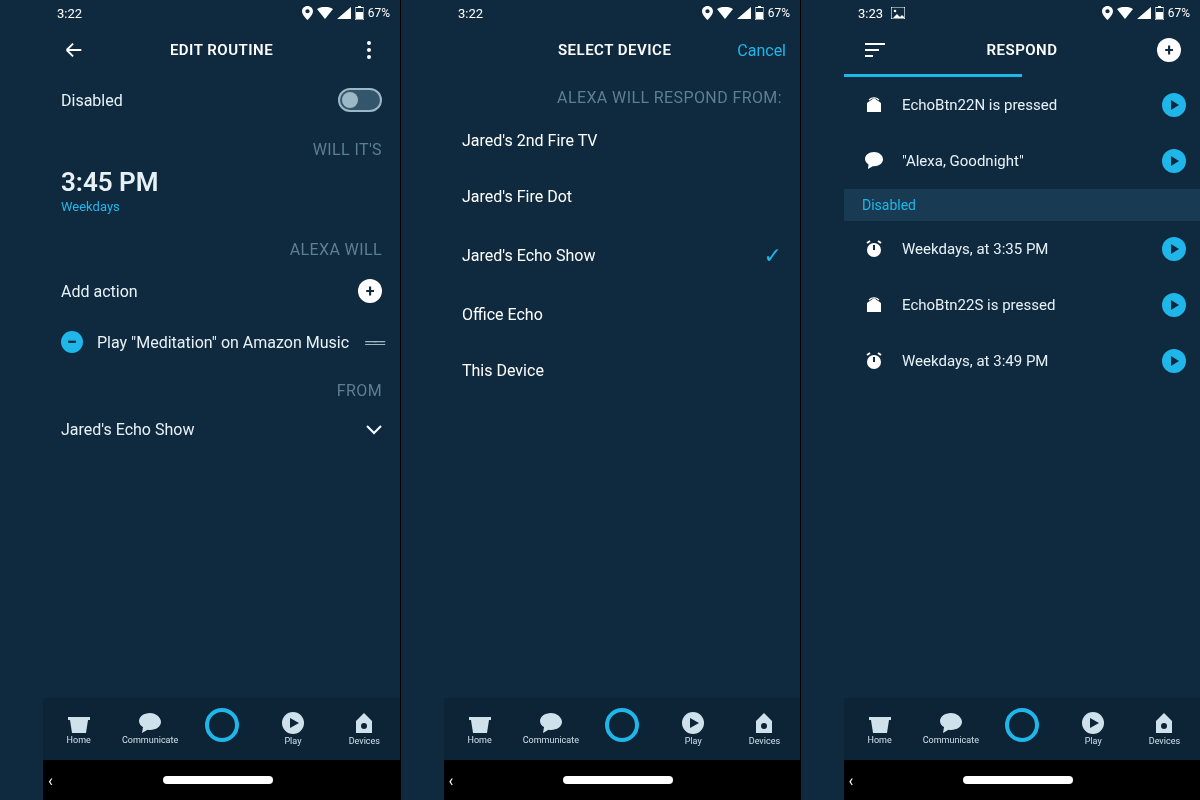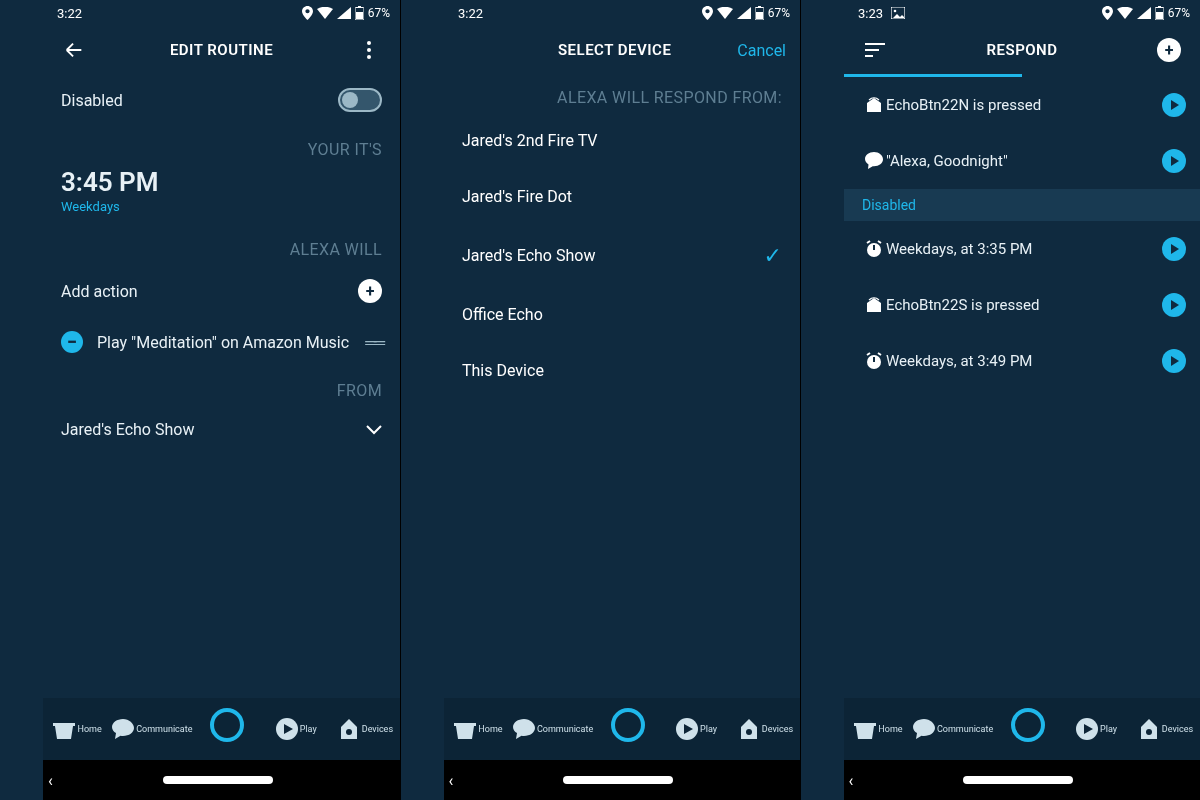--- a/index.html
+++ b/index.html
@@ -38,30 +38,30 @@
   .check { color:#1fb7ea; font-size:22px; }
 
   
   .tabs { display:flex; height:46px; }
   .tab { flex:1; display:flex; align-items:center; justify-content:center; font-size:13px; letter-spacing:.5px; font-weight:700; }
   .tab.active { color:#1fb7ea; }
   .tab.inactive { color:#5e7e92; }
   .tab-underline { height:3px; background:#1fb7ea; width:50%; }
 
   
-  .r-row { display:flex; align-items:center; padding:16px 14px 16px 18px; font-size:15px; color:#e8f1f6; }
+  .r-row { display:flex; align-items:center; padding:16px 14px 16px 18px; gap:16px; font-size:15px; color:#e8f1f6; }
   .r-row .txt { flex:1; }
   .r-ic { width:24px; display:flex; justify-content:center; }
   .play { width:24px; height:24px; border-radius:50%; background:#1fb7ea; display:flex; align-items:center; justify-content:center; }
   .play::after { content:""; border-left:8px solid #0f2a3f; border-top:5px solid transparent; border-bottom:5px solid transparent; margin-left:2px;}
   .disabled-bar { background:#183a52; color:#1fb7ea; font-size:14px; padding:8px 18px; }
 
   
   .appnav { height:62px; background:#0c2436; display:flex; }
-  .appnav .it { flex:1; display:flex; flex-direction:row; align-items:center; justify-content:center; gap:2px; color:#cfe1ea; font-size:9px; }
+  .appnav .it { flex:1; display:flex; flex-direction:column; align-items:center; justify-content:center; gap:2px; color:#cfe1ea; font-size:9px; }
   .alexa-ring { width:34px; height:34px; border-radius:50%; border:4px solid #1fb7ea; margin-bottom:2px; position:relative; top:-3px; }
 
   
   .sysnav { height:40px; background:#000; display:flex; align-items:center; justify-content:center; gap:110px; }
   .pill { width:110px; height:8px; background:#fff; border-radius:4px; }
   .sys-back { color:#fff; font-size:16px; }
 </style>
 </head>
 <body>
 
@@ -104,21 +104,21 @@
           </svg>
     </div>
   </div>
 
   <div class="content">
     <div class="row">
       <span>Disabled</span>
       <div class="toggle"></div>
     </div>
 
-    <div class="section-label">YOUR IT'S</div>
+    <div class="section-label">WILL IT'S</div>
     <div class="row big" style="padding-bottom:0">
       <span>3:45 PM</span>
     </div>
     <div class="sub">Weekdays</div>
 
     <div class="section-label">ALEXA WILL</div>
     <div class="row">
       <span>Add action</span>
       <div class="plus-circ">+</div>
     </div>

